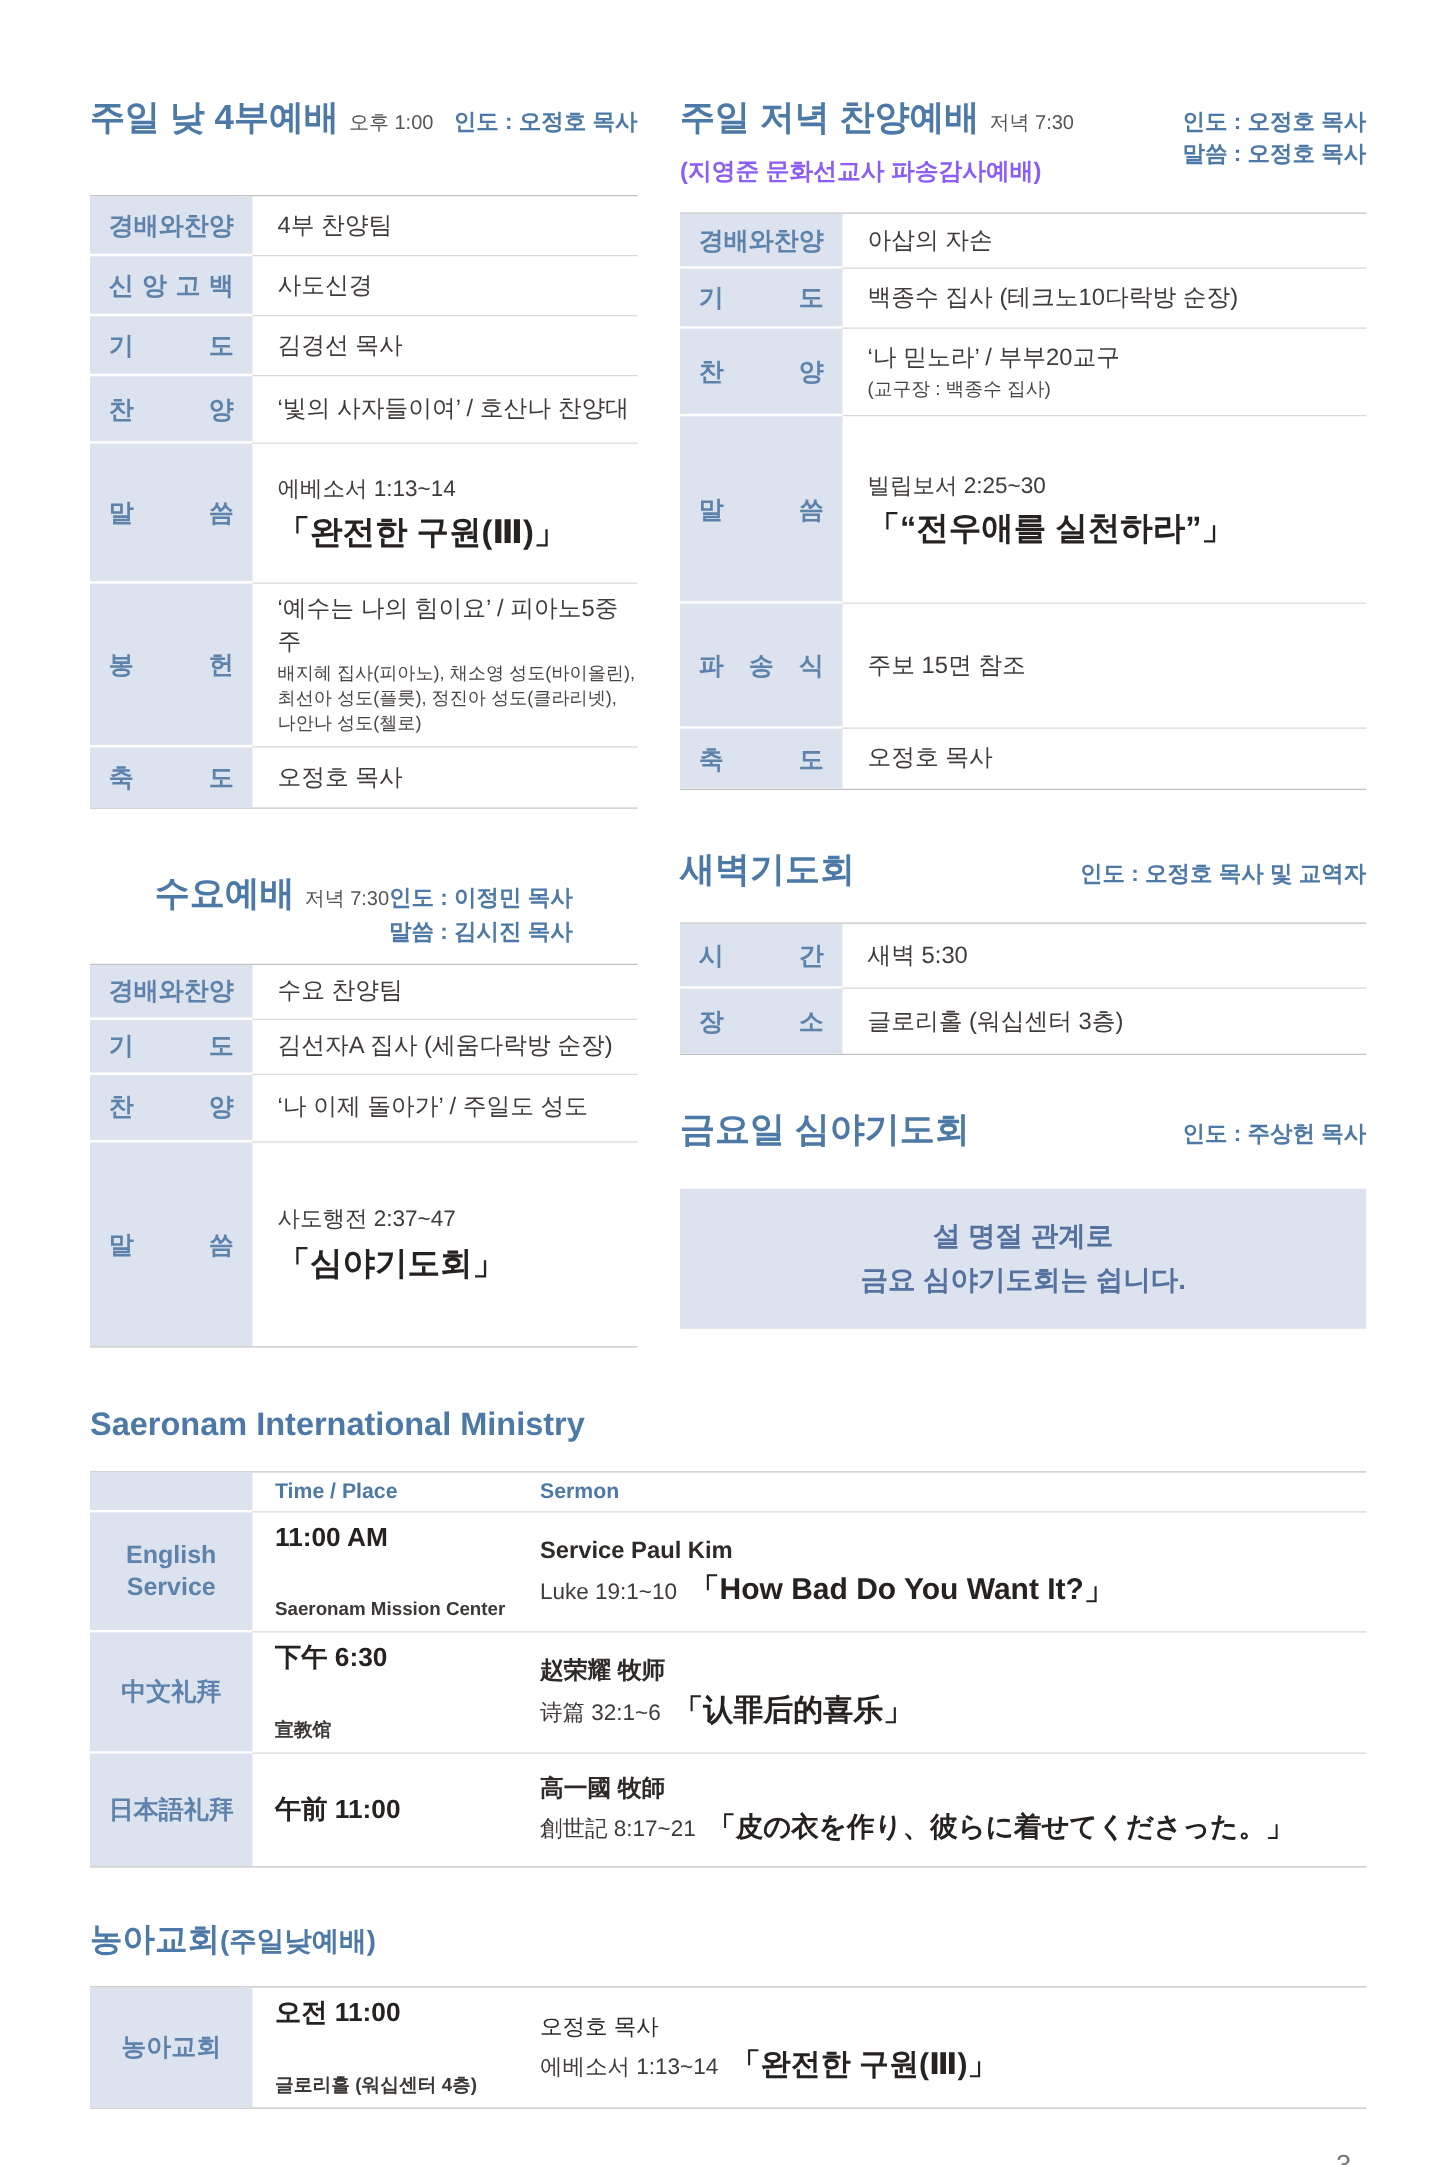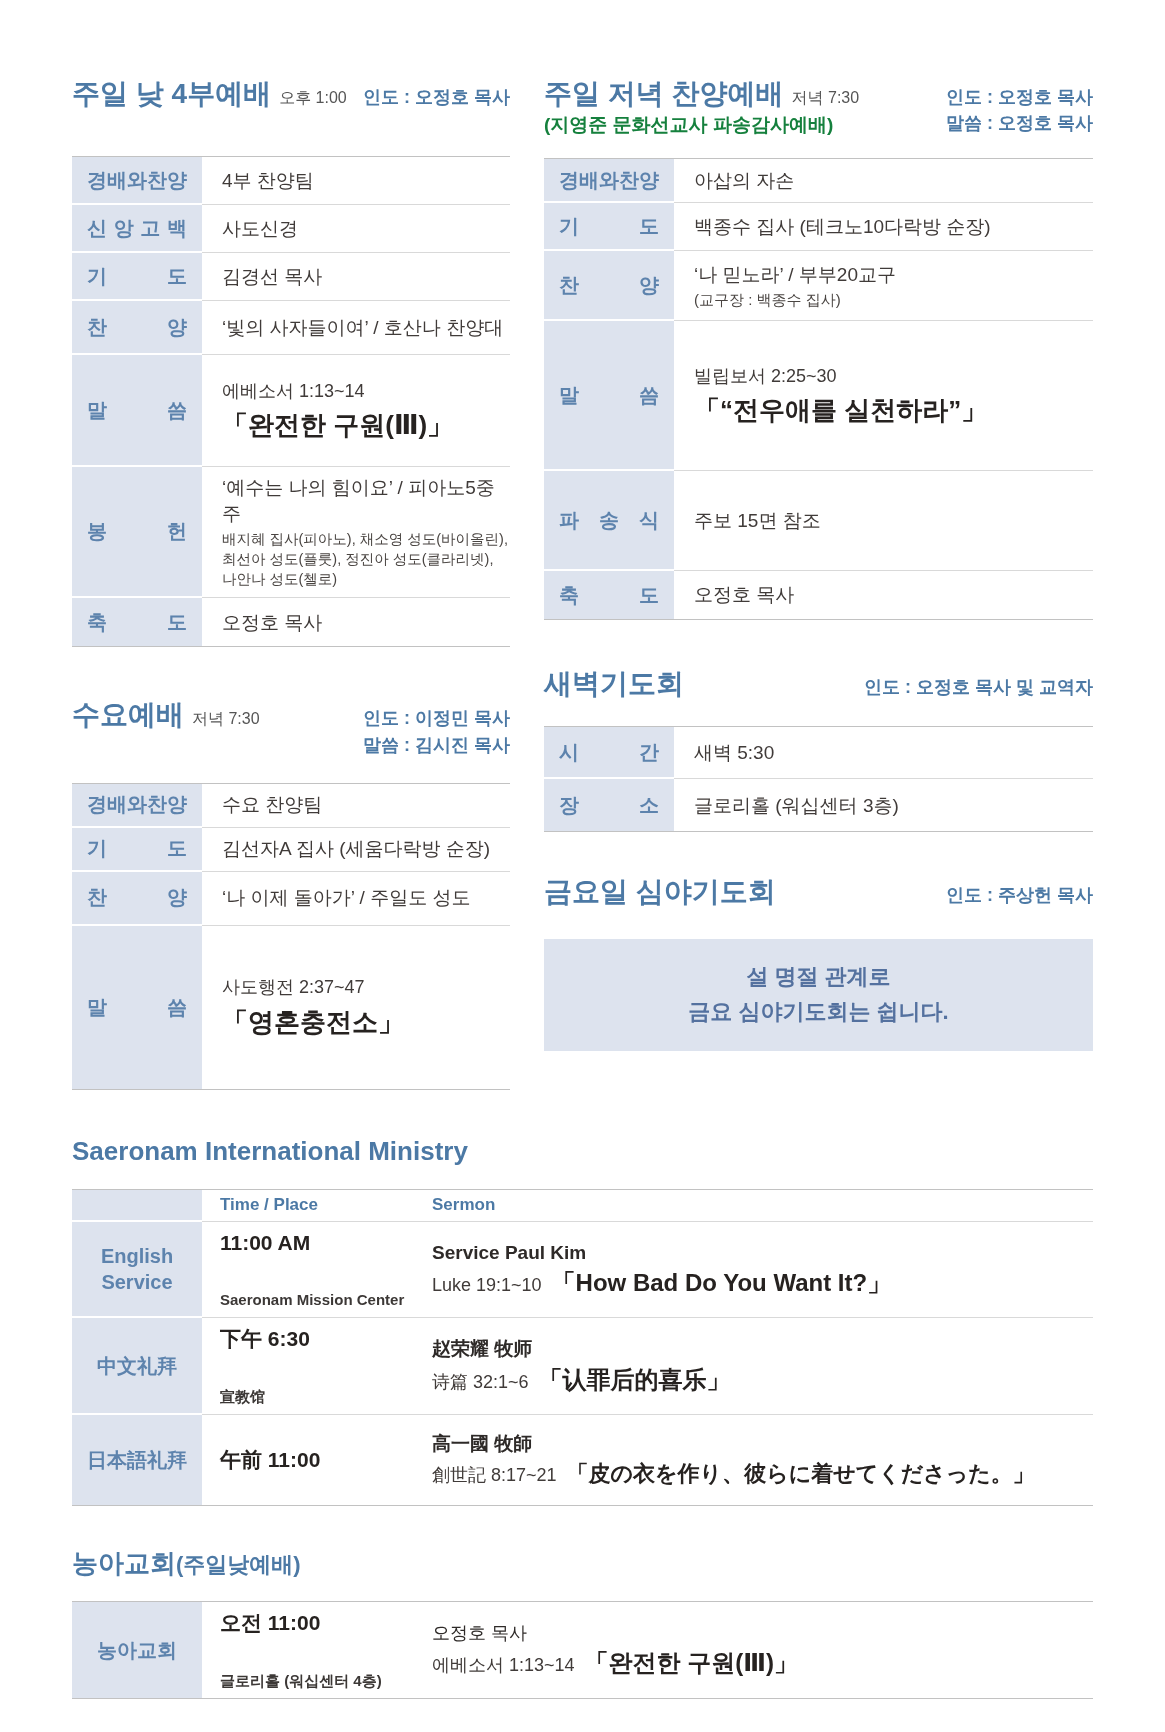--- a/index.html
+++ b/index.html
@@ -7,21 +7,21 @@
   .page{position:relative;width:1165px;height:1732px;background:#fff;box-sizing:border-box;
         padding:78px 72px 0 72px;}
   .columns{display:flex;gap:34px;}
   .col-left{width:438px;flex:0 0 438px;}
   .col-right{flex:1;min-width:0;}
 
   
   .sec-head{display:flex;justify-content:space-between;align-items:flex-start;}
   .sec-title{color:#4c79a5;font-size:28px;font-weight:bold;line-height:1.15;white-space:nowrap;}
   .sec-time{color:#555;font-size:16px;font-weight:normal;margin-left:8px;}
-  .sec-sub{color:#15803d;font-size:19px;font-weight:bold;margin-top:2px;}
+  .sec-sub{color:#8b5cf6;font-size:19px;font-weight:bold;margin-top:14px;}
   .leaders{text-align:right;color:#4c79a5;font-size:18px;font-weight:600;line-height:1.45;padding-top:6px;white-space:nowrap;}
 
   
   .wtable{border-top:1px solid #c2c2c2;border-bottom:1px solid #c2c2c2;}
   .trow{display:flex;align-items:stretch;}
   .tlabel{width:130px;flex:0 0 130px;background:#dde3ee;display:flex;align-items:center;
           border-bottom:2px solid #fff;box-sizing:border-box;}
   .jlabel{display:block;width:100%;padding:0 15px;color:#5d83ad;font-size:20px;font-weight:600;
           text-align:justify;text-align-last:justify;box-sizing:border-box;}
   .tvalue{flex:1;min-width:0;display:flex;flex-direction:column;justify-content:center;
@@ -139,21 +139,21 @@
         <div class="trow h48">
           <div class="tlabel">
               <span class="jlabel">축 도</span>
             </div>
           <div class="tvalue">
               <span class="val">오정호 목사</span>
             </div>
         </div>
       </div>
 
-      <div class="sec-head" style="margin-top:52px;margin-bottom:25px;">
+      <div class="sec-head" style="margin-top:52px;margin-bottom:13px;justify-content:center;">
         <div>
           <span class="sec-title">수요예배</span><span class="sec-time">저녁 7:30</span>
         </div>
         <div class="leaders">
           <div>인도 : 이정민 목사</div>
           <div>말씀 : 김시진 목사</div>
         </div>
       </div>
 
       <div class="wtable">
@@ -180,21 +180,21 @@
           <div class="tvalue">
               <span class="val">‘나 이제 돌아가’ / 주일도 성도</span>
             </div>
         </div>
         <div class="trow h163">
           <div class="tlabel">
               <span class="jlabel">말 씀</span>
             </div>
           <div class="tvalue">
             <span class="ref">사도행전 2:37~47</span>
-            <span class="sermon-title">「영혼충전소」</span>
+            <span class="sermon-title">「심야기도회」</span>
           </div>
         </div>
       </div>
 
     </div>
 
     <div class="col-right">
 
       <div class="sec-head" style="margin-bottom:20px;">
         <div>

